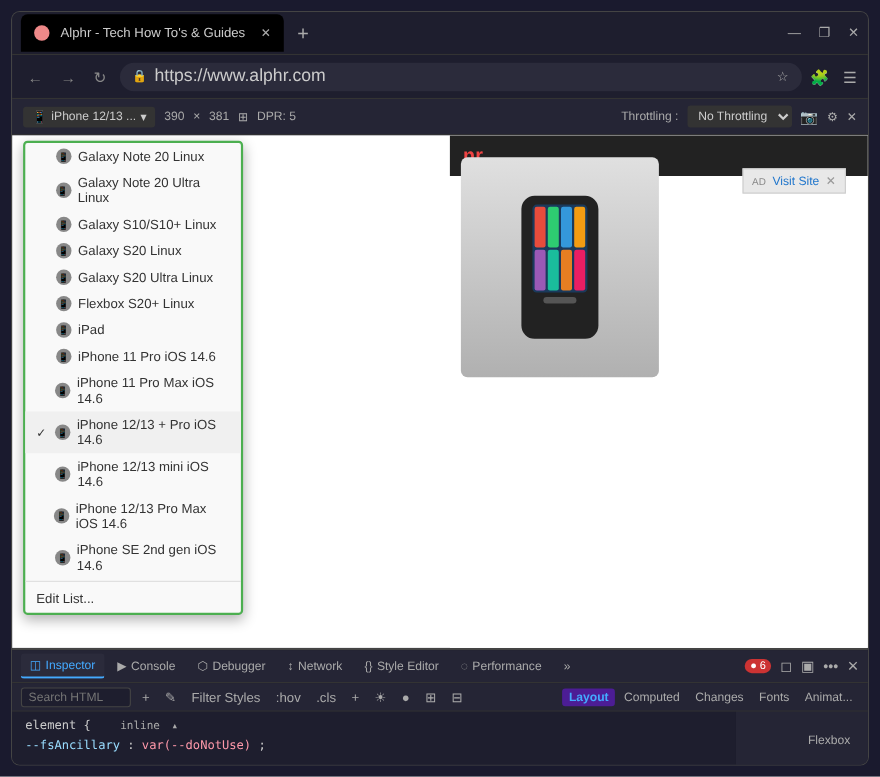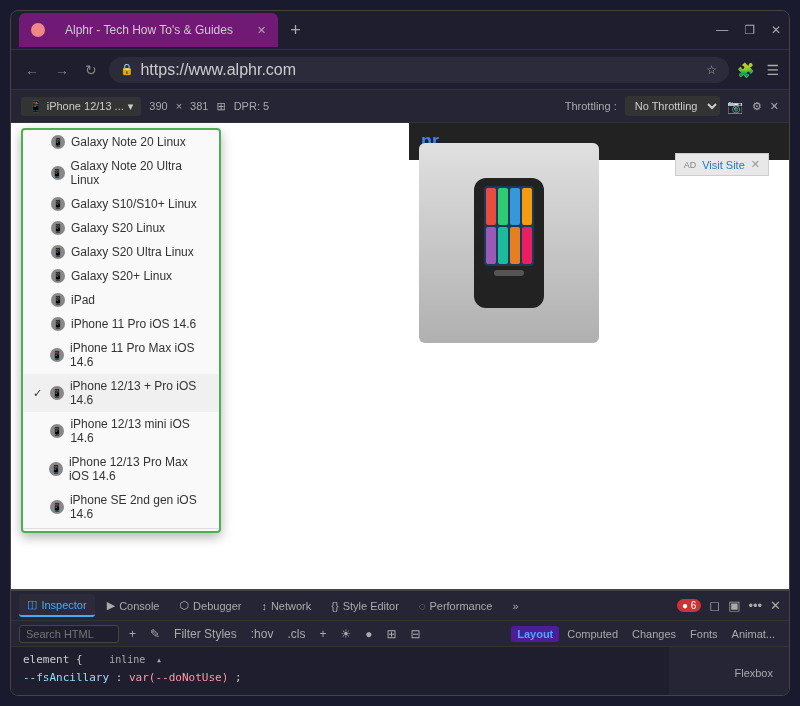--- a/index.html
+++ b/index.html
@@ -27,26 +27,26 @@
       background: #1e1e2e;
       height: 38px;
       display: flex;
       align-items: center;
       padding: 0 8px;
       gap: 4px;
     }
     .tab {
       display: flex;
       align-items: center;
-      background: #701a75;
+      background: #000000;
       border-radius: 6px 6px 0 0;
       padding: 6px 12px;
       font-size: 12px;
       color: #ccc;
-      gap: 20px;
+      gap: 10px;
       height: 34px;
     }
     .tab-icon {
       width: 14px;
       height: 14px;
       background: #e88;
       border-radius: 50%;
       display: inline-block;
     }
     .tab-close {
@@ -217,21 +217,21 @@
       position: absolute;
       right: 0;
       top: 0;
       width: 380px;
       height: 100%;
       background: #fff;
     }
     .site-header {
       background: #222;
       padding: 8px 12px;
-      color: #3b82f6;
+      color: #ef4444;
       font-size: 18px;
       font-weight: bold;
     }
     .ad-banner {
       position: absolute;
       top: 30px;
       right: 20px;
       background: #e8e8e8;
       border: 1px solid #ccc;
       padding: 4px 8px;
@@ -449,21 +449,21 @@
         <span>Galaxy S20 Linux</span>
       </div>
       <div class="dropdown-item">
         <span class="checkmark"> </span>
         <span class="device-icon">📱</span>
         <span>Galaxy S20 Ultra Linux</span>
       </div>
       <div class="dropdown-item">
         <span class="checkmark"> </span>
         <span class="device-icon">📱</span>
-        <span>Galaxy S20+ Linux</span>
+        <span>Flexbox S20+ Linux</span>
       </div>
       <div class="dropdown-item">
         <span class="checkmark"> </span>
         <span class="device-icon">📱</span>
         <span>iPad</span>
       </div>
       <div class="dropdown-item">
         <span class="checkmark"> </span>
         <span class="device-icon">📱</span>
         <span>iPhone 11 Pro iOS 14.6</span>
@@ -487,20 +487,21 @@
         <span class="checkmark"> </span>
         <span class="device-icon">📱</span>
         <span>iPhone 12/13 Pro Max iOS 14.6</span>
       </div>
       <div class="dropdown-item">
         <span class="checkmark"> </span>
         <span class="device-icon">📱</span>
         <span>iPhone SE 2nd gen iOS 14.6</span>
       </div>
       <div class="dropdown-divider"></div>
+      <div class="edit-list-item">Edit List...</div>
     </div>
   </div>
 
   <div class="devtools">
 
     <div class="devtools-tabs">
       <div class="devtool-tab active">
         <span>◫</span>
         <span>Inspector</span>
       </div>

